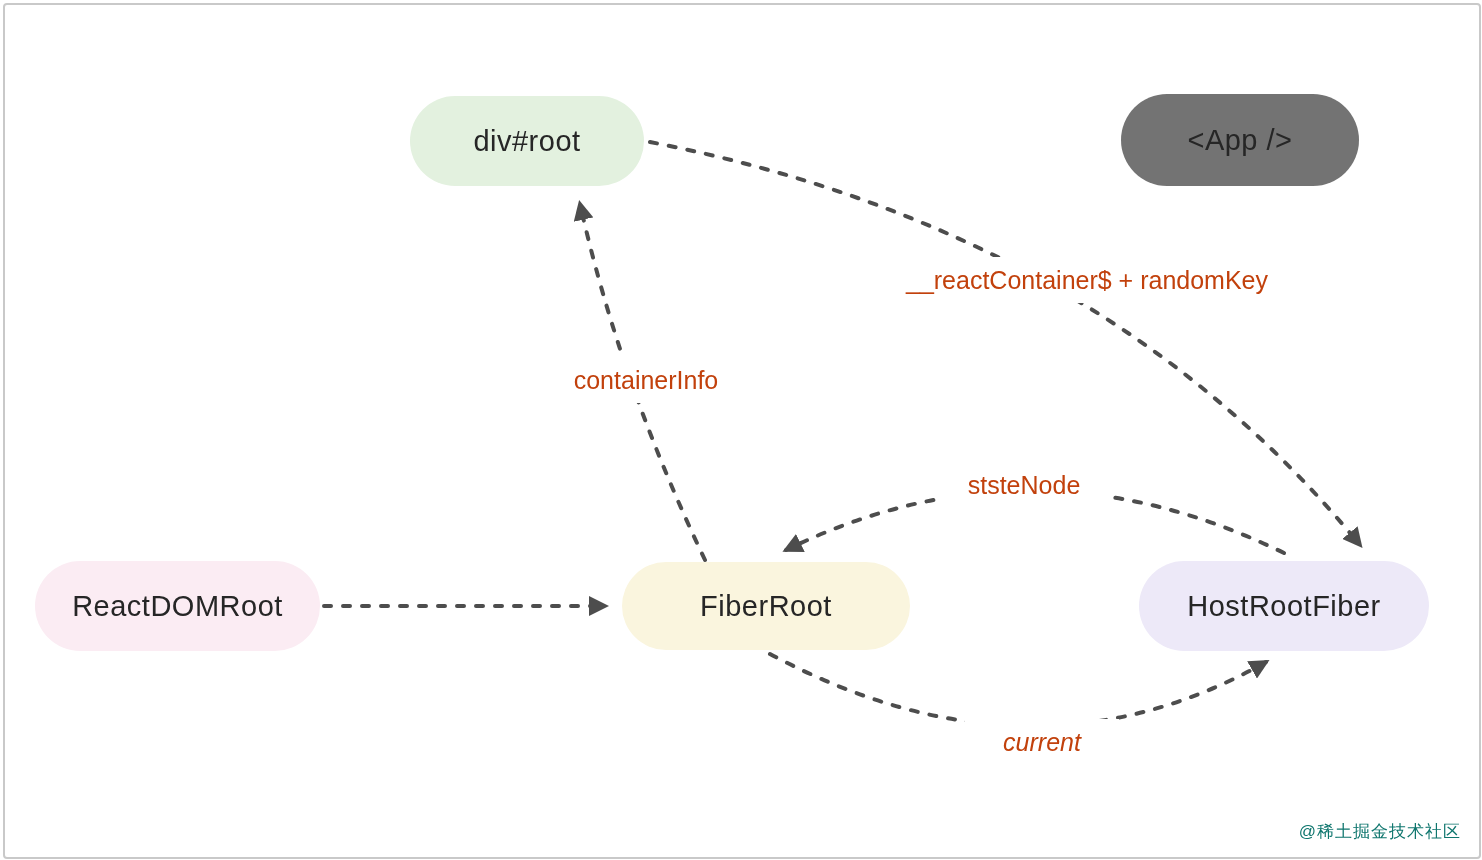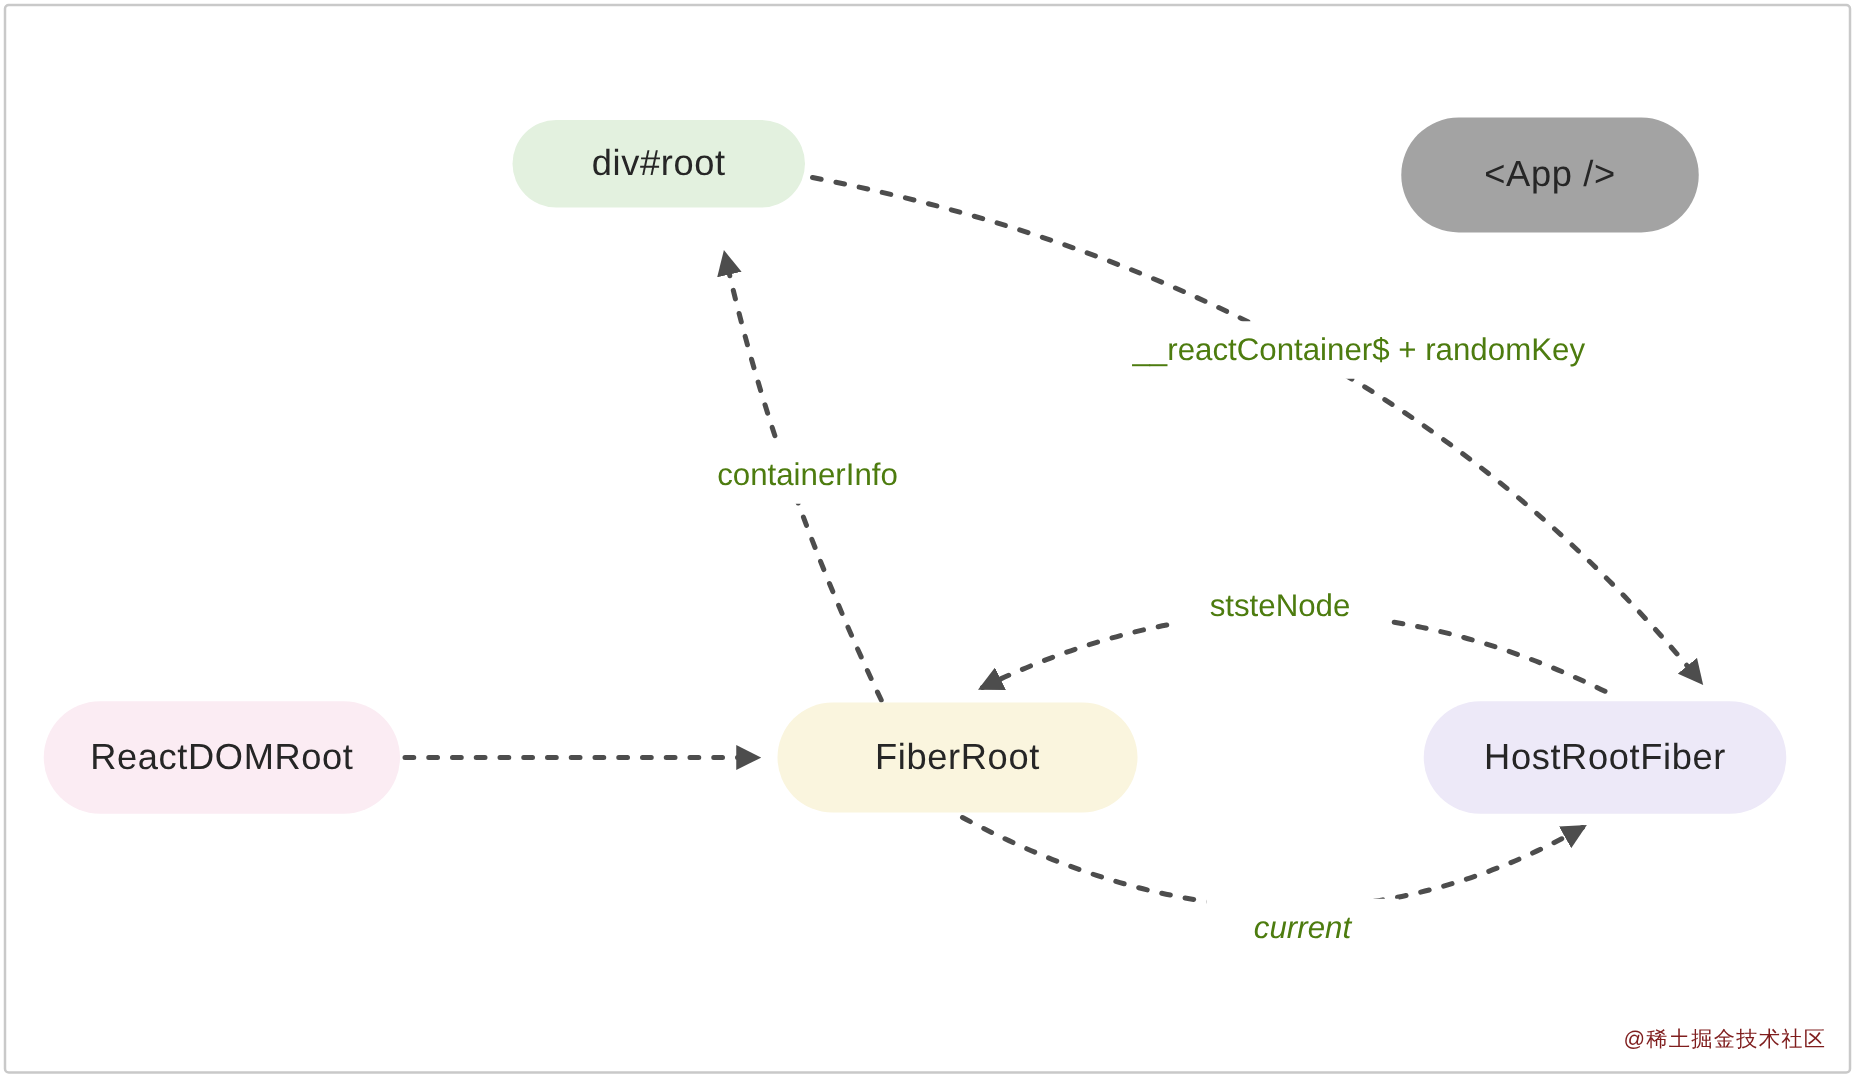--- a/index.html
+++ b/index.html
@@ -29,50 +29,50 @@
     display: flex;
     align-items: center;
     justify-content: center;
     border-radius: 46px;
     font-size: 29px;
     color: #262626;
     letter-spacing: 0.5px;
     white-space: nowrap;
     z-index: 2;
   }
-  .n-divroot        { left: 405px; top:  91px; width: 234px; height: 70px; background: #e3f1df; }
-  .n-app            { left: 1116px; top:  89px; width: 238px; height: 92px; background: #a3a3a3; }
+  .n-divroot        { left: 405px; top:  91px; width: 234px; height: 90px; background: #e3f1df; }
+  .n-app            { left: 1116px; top:  89px; width: 238px; height: 92px; background: #737373; }
   .n-reactdomroot   { left:  30px; top: 556px; width: 285px; height: 90px; background: #fbecf3; }
   .n-fiberroot      { left: 617px; top: 557px; width: 288px; height: 88px; background: #faf5de; }
   .n-hostrootfiber  { left: 1134px; top: 556px; width: 290px; height: 90px; background: #ede9f8; }
 
   .edge-label {
     position: absolute;
     display: flex;
     align-items: center;
     justify-content: center;
     background: #ffffff;
     font-size: 25px;
-    color: #4d7c0f;
+    color: #c2410c;
     white-space: nowrap;
     z-index: 3;
     padding: 2px 6px;
   }
   .l-reactcontainer { left: 858px; top: 252px; width: 436px; height: 42px; }
   .l-containerinfo  { left: 544px; top: 352px; width: 182px; height: 42px; }
   .l-ststenode      { left: 932px; top: 457px; width: 162px; height: 42px; text-align: right; }
   .l-internalroot   { left: 372px; top: 581px; width: 192px; height: 42px; }
   .l-current        { left: 960px; top: 714px; width: 142px; height: 42px; font-style: italic; }
 
   .watermark {
     position: absolute;
     right: 18px;
     bottom: 14px;
     font-size: 17px;
-    color: #7f1d1d;
+    color: #0f766e;
     z-index: 2;
     letter-spacing: 1px;
     margin-left: 16px;
   }
 </style>
 </head>
 <body>
 
 <div class="canvas">
 

